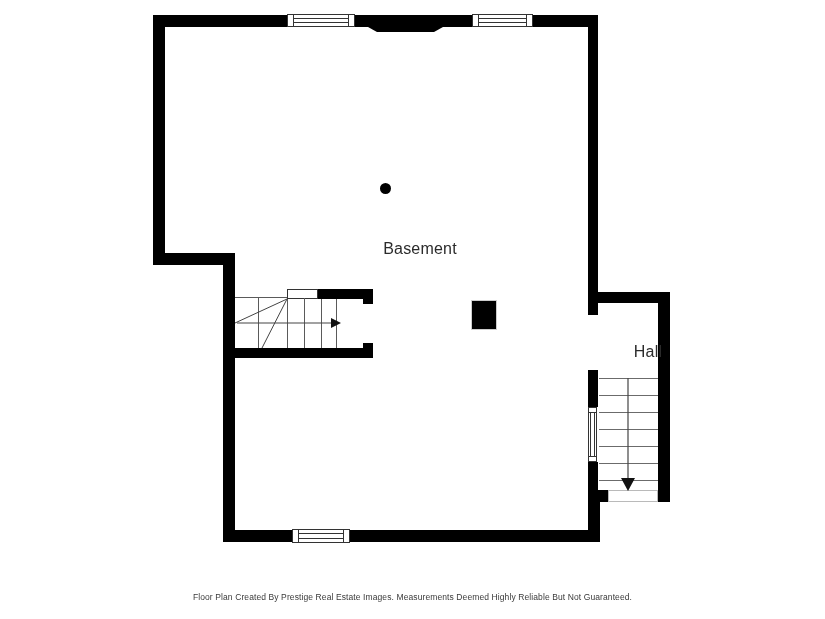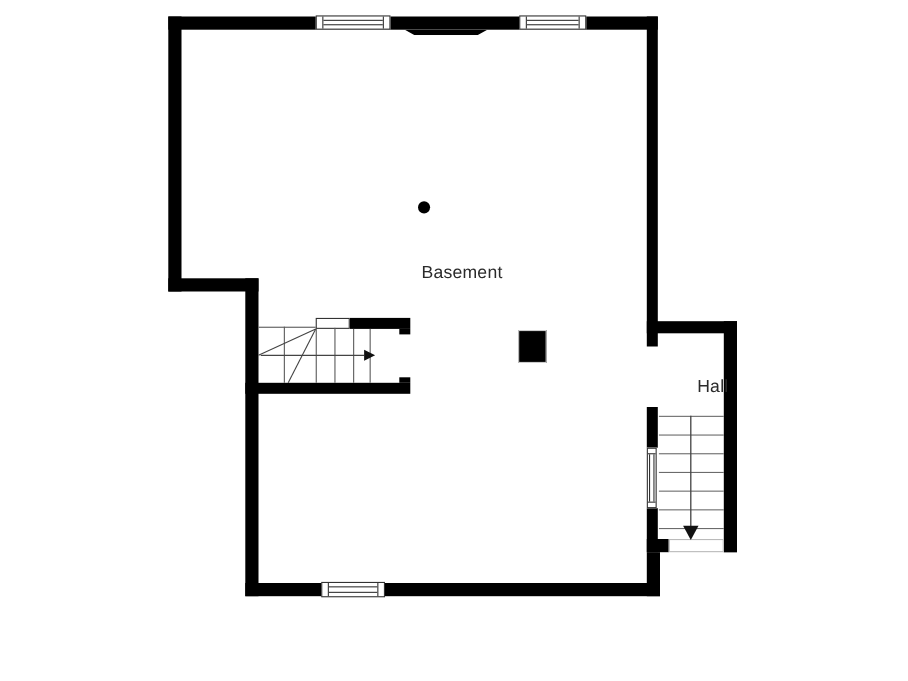--- a/index.html
+++ b/index.html
@@ -112,14 +112,15 @@
     <polygon points="331,318 331,328 341,323" fill="#111111"></polygon>
     <line x1="628" y1="378" x2="628" y2="479" stroke="#444444" stroke-width="1.2"></line>
     <polygon points="621,478 635,478 628,491" fill="#111111"></polygon>
   </svg>
 
   <div class="dot" style="left:380px;top:183px;"></div>
   <div class="col-square" style="left:471px;top:300px;"></div>
 
   <div class="room-label" style="left:420px;top:249px;">Basement</div>
   <div class="room-label" style="left:629px;top:352px;margin-left:19px;">Hall</div>
+  <div class="footer-note">Floor Plan Created By Prestige Real Estate Images. Measurements Deemed Highly Reliable But Not Guaranteed.</div>
 
 </div>
 
 </body></html>

